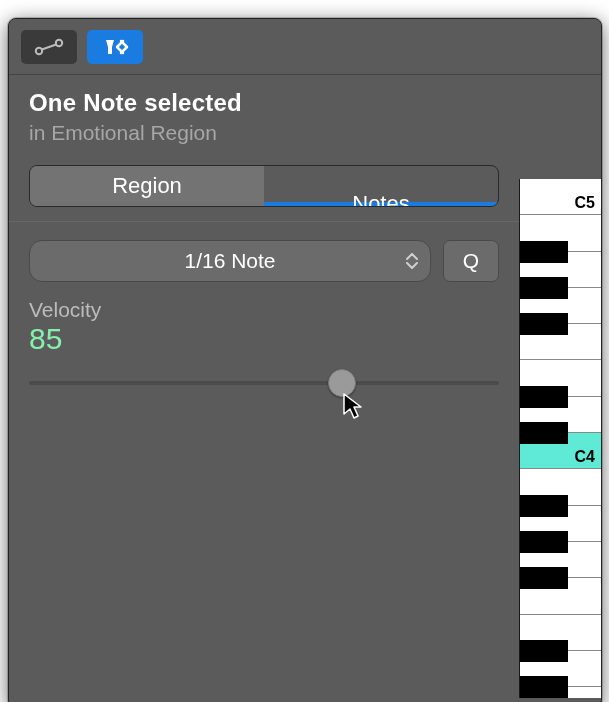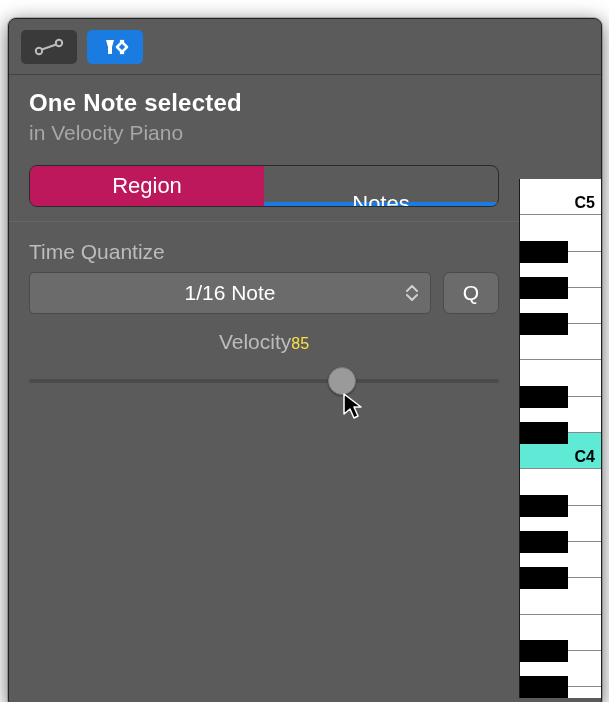--- a/index.html
+++ b/index.html
@@ -79,21 +79,21 @@
   }
   .seg {
     flex: 1;
     display: flex;
     align-items: center;
     justify-content: center;
     font-size: 22px;
     font-weight: 500;
     cursor: pointer;
     user-select: none;
-    background: #be185d;
+    background: #737373;
     color: #fff;
     border: none;
   }
   .seg.active {
     background: #1a7be0;
     color: #fff;
     margin-top: 36px;
   }
   .divider {
     height: 1px;
@@ -115,21 +115,21 @@
     align-items: center;
     gap: 12px;
     margin-bottom: 16px;
   }
   .dropdown {
     flex: none;
     width: 402px;
     height: 42px;
     background: #6b6b6b;
     border: 1px solid #4a4a4a;
-    border-radius: 5px;
+    border-radius: 13px;
     display: flex;
     align-items: center;
     justify-content: center;
     position: relative;
     cursor: pointer;
   }
   .dropdown-text {
     color: #fff;
     font-size: 21px;
   }
@@ -154,24 +154,25 @@
     display: flex;
     align-items: center;
     justify-content: center;
     cursor: pointer;
   }
   .velocity-row {
     display: flex;
     justify-content: center;
     align-items: baseline;
     width: 470px;
+    flex-direction: column;
   }
   .velocity-value {
-    color: #fde047;
-    font-size: 16px;
+    color: #86efac;
+    font-size: 30px;
     font-variant-numeric: tabular-nums;
   }
   .slider {
     position: relative;
     width: 470px;
     height: 30px;
     margin-top: 12px;
   }
   .track {
     position: absolute;
@@ -259,34 +260,33 @@
       <svg width="32" height="20" viewBox="0 0 32 20">
         <path d="M7 3 L15 3 L13 10 L13 17 L9 17 L9 10 Z" fill="#fff"></path>
         <path d="M20 4 L26 10 L20 16" fill="none" stroke="#fff" stroke-width="2.5" stroke-linecap="round" stroke-linejoin="round" transform="scale(-1,1) translate(-44,0)"></path>
         <path d="M20 4 L26 10 L20 16" fill="none" stroke="#fff" stroke-width="2.5" stroke-linecap="round" stroke-linejoin="round" transform="translate(2,0)"></path>
       </svg>
     </button>
   </div>
 
   <div class="header">
     <div class="title">One Note selected</div>
-    <div class="subtitle">in Velocity Piano</div>
+    <div class="subtitle">in Emotional Region</div>
   </div>
 
   <div class="seg-wrap">
     <div class="segmented">
       <button class="seg">Region</button>
       <button class="seg active">Notes</button>
     </div>
   </div>
 
   <div class="divider"></div>
 
   <div class="controls">
-    <div class="label">Time Quantize</div>
     <div class="row">
       <div class="dropdown">
         <span class="dropdown-text">1/16 Note</span>
         <span class="chevrons">
           <svg width="12" height="7" viewBox="0 0 12 7">
               <path d="M1 6 L6 1 L11 6" fill="none" stroke="#cfcfcf" stroke-width="2" stroke-linecap="round" stroke-linejoin="round"></path>
             </svg>
           <svg width="12" height="7" viewBox="0 0 12 7">
               <path d="M1 1 L6 6 L11 1" fill="none" stroke="#cfcfcf" stroke-width="2" stroke-linecap="round" stroke-linejoin="round"></path>
             </svg>

